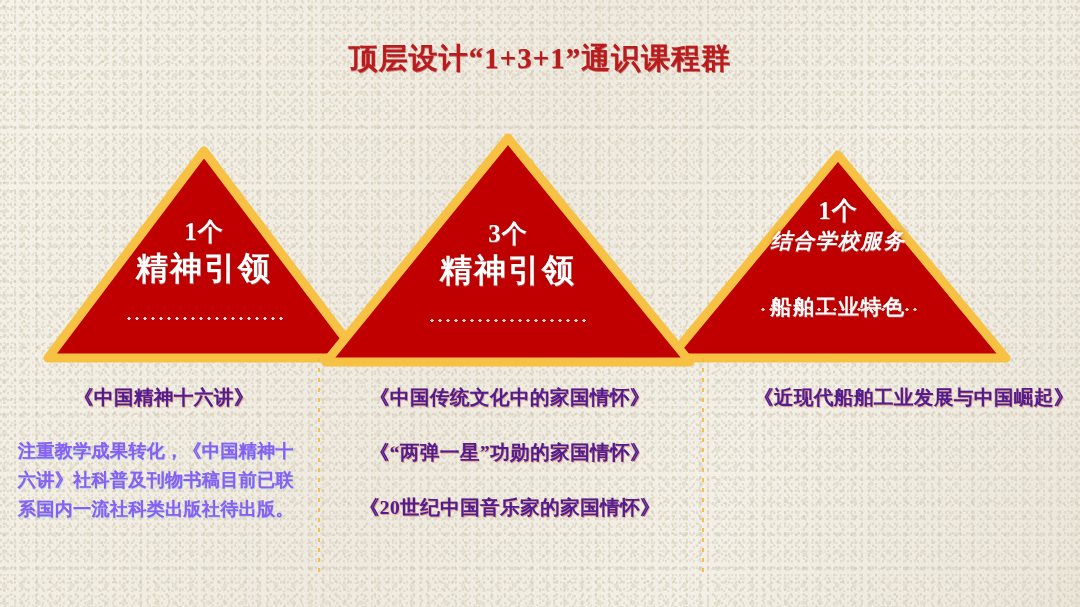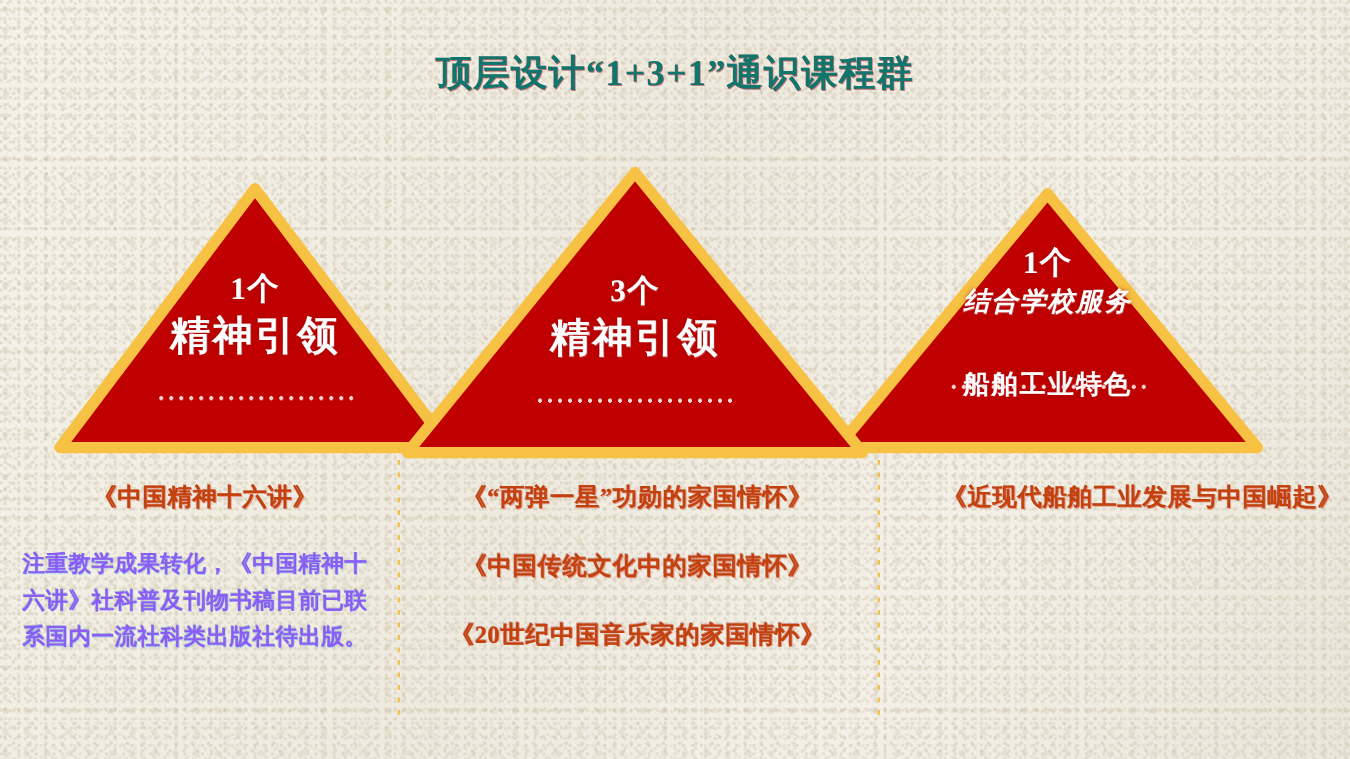--- a/index.html
+++ b/index.html
@@ -33,21 +33,21 @@
   }
   #stage{position:absolute;inset:0;z-index:2;}
 
   
   .title{
     position:absolute;left:0;right:0;top:39px;
     text-align:center;
     font-size:29px;
     font-weight:bold;
     letter-spacing:1px;
-    color:#0f766e;
+    color:#b91c1c;
     text-shadow:0.6px 0.6px 0 rgba(170,20,35,0.55), -0.4px 0 0 rgba(226,80,80,0.35);
     white-space:nowrap;
   }
 
   
   .tri-layer{position:absolute;left:0;top:0;width:1080px;height:607px;}
   .tri-wrap{position:absolute;}
   .tri-label{
     position:absolute;
     text-align:center;
@@ -72,21 +72,21 @@
   .vdiv{
     position:absolute;width:2px;
     background-image:linear-gradient(to bottom, #f0b93c 0 4px, rgba(255,255,255,0) 4px 10px);
     background-size:2px 10px;
     opacity:0.85;
   }
 
   
   .col{position:absolute;text-align:center;}
   .course{
-    color:#c2410c;
+    color:#4c1d95;
     font-weight:bold;
     font-size:19.5px;
     letter-spacing:0.5px;
     white-space:nowrap;
     text-shadow:0.7px 0.7px 0 rgba(224,110,90,0.6), -0.4px -0.3px 0 rgba(150,10,20,0.35);
   }
   .course + .course{margin-top:28px;}
   .note{
     margin-top:26px;
     color:#8b5cf6;
@@ -137,22 +137,22 @@
 
   <div class="vdiv" style="left:318px;top:358px;height:214px;"></div>
   <div class="vdiv" style="left:702px;top:358px;height:214px;"></div>
 
   <div class="col" style="left:18px;top:384px;width:292px;">
     <div class="course">《中国精神十六讲》</div>
     <div class="note">注重教学成果转化，《中国精神十六讲》社科普及刊物书稿目前已联系国内一流社科类出版社待出版。</div>
   </div>
 
   <div class="col" style="left:326px;top:384px;width:368px;">
+    <div class="course">《中国传统文化中的家国情怀》</div>
     <div class="course">《“两弹一星”功勋的家国情怀》</div>
-    <div class="course">《中国传统文化中的家国情怀》</div>
     <div class="course">《20世纪中国音乐家的家国情怀》</div>
   </div>
 
   <div class="col" style="left:734px;top:384px;width:360px;">
     <div class="course">《近现代船舶工业发展与中国崛起》</div>
   </div>
 
 </div>
 
 </body></html>

